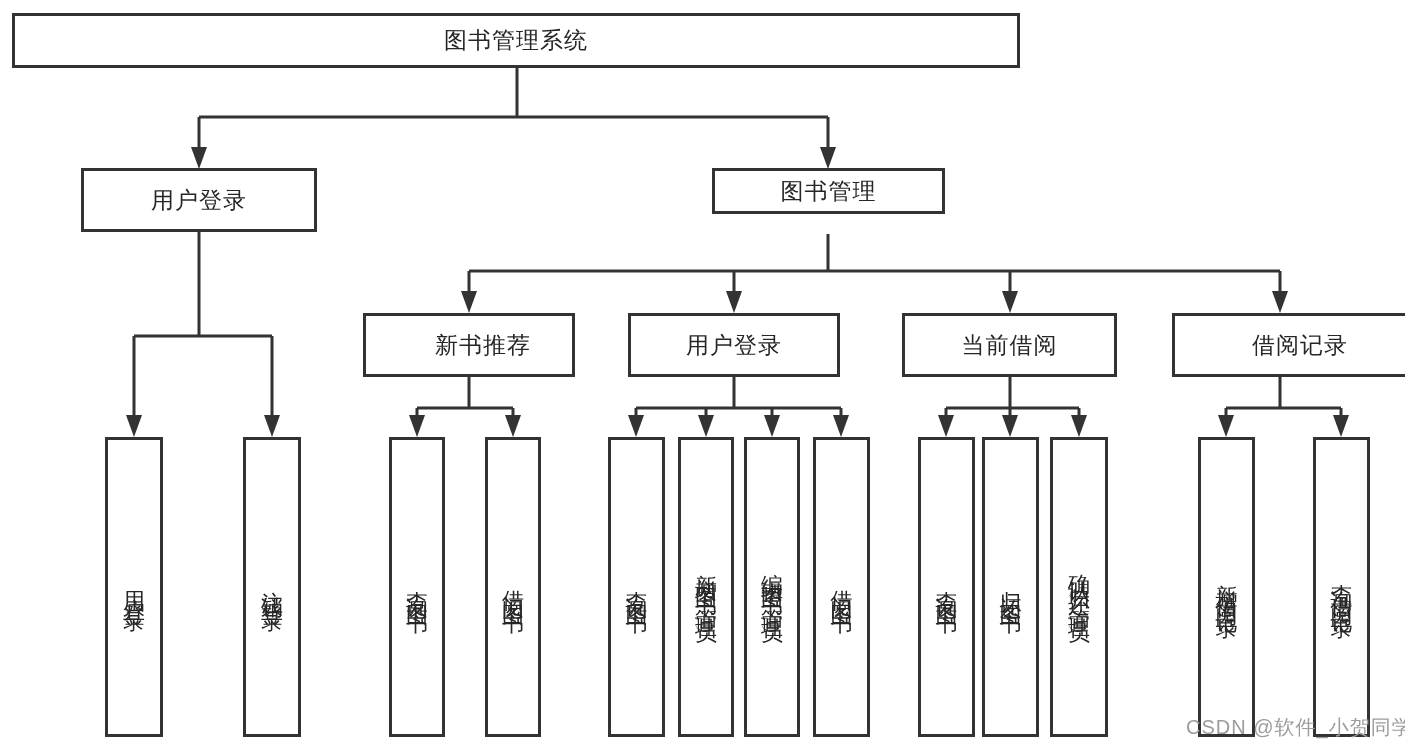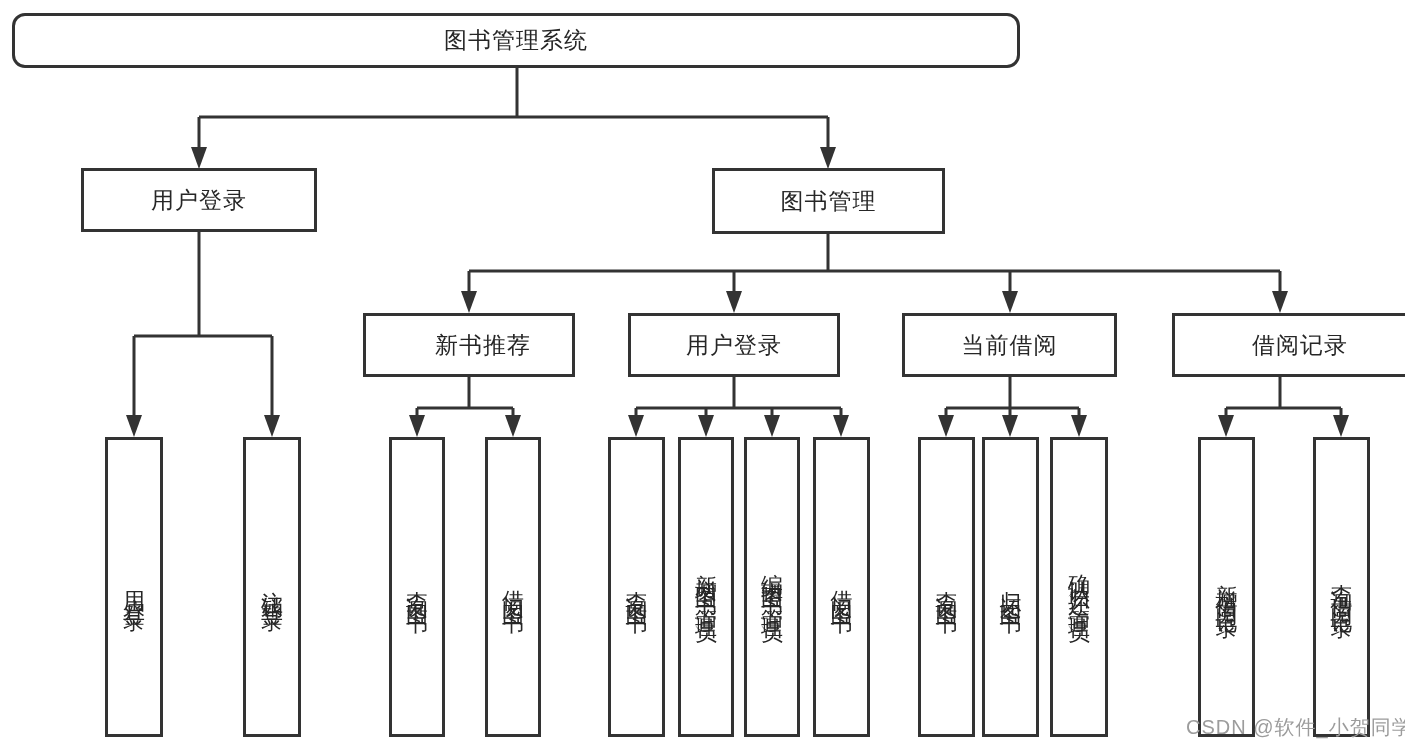--- a/index.html
+++ b/index.html
@@ -82,28 +82,28 @@
       <polygon points="772,437 764,415 780,415"></polygon>
       <polygon points="841,437 833,415 849,415"></polygon>
       <polygon points="946,437 938,415 954,415"></polygon>
       <polygon points="1010,437 1002,415 1018,415"></polygon>
       <polygon points="1079,437 1071,415 1087,415"></polygon>
       <polygon points="1226,437 1218,415 1234,415"></polygon>
       <polygon points="1341,437 1333,415 1349,415"></polygon>
     </g>
   </svg>
 
-  <div class="node" style="left:12px; top:13px; width:1008px; height:55px;border-radius:13px;">
+  <div class="node" style="left:12px; top:13px; width:1008px; height:55px;">
     <span class="hlabel">图书管理系统</span>
   </div>
 
   <div class="node" style="left:81px; top:168px; width:236px; height:64px;">
     <span class="hlabel">用户登录</span>
   </div>
-  <div class="node" style="left:712px; top:168px; width:233px; height:66px;">
+  <div class="node" style="left:712px; top:168px; width:233px; height:46px;">
     <span class="hlabel">图书管理</span>
   </div>
 
   <div class="node" style="left:363px; top:313px; width:212px; height:64px;padding-left:28px;">
     <span class="hlabel">新书推荐</span>
   </div>
   <div class="node" style="left:628px; top:313px; width:212px; height:64px;">
     <span class="hlabel">用户登录</span>
   </div>
   <div class="node" style="left:902px; top:313px; width:215px; height:64px;">

